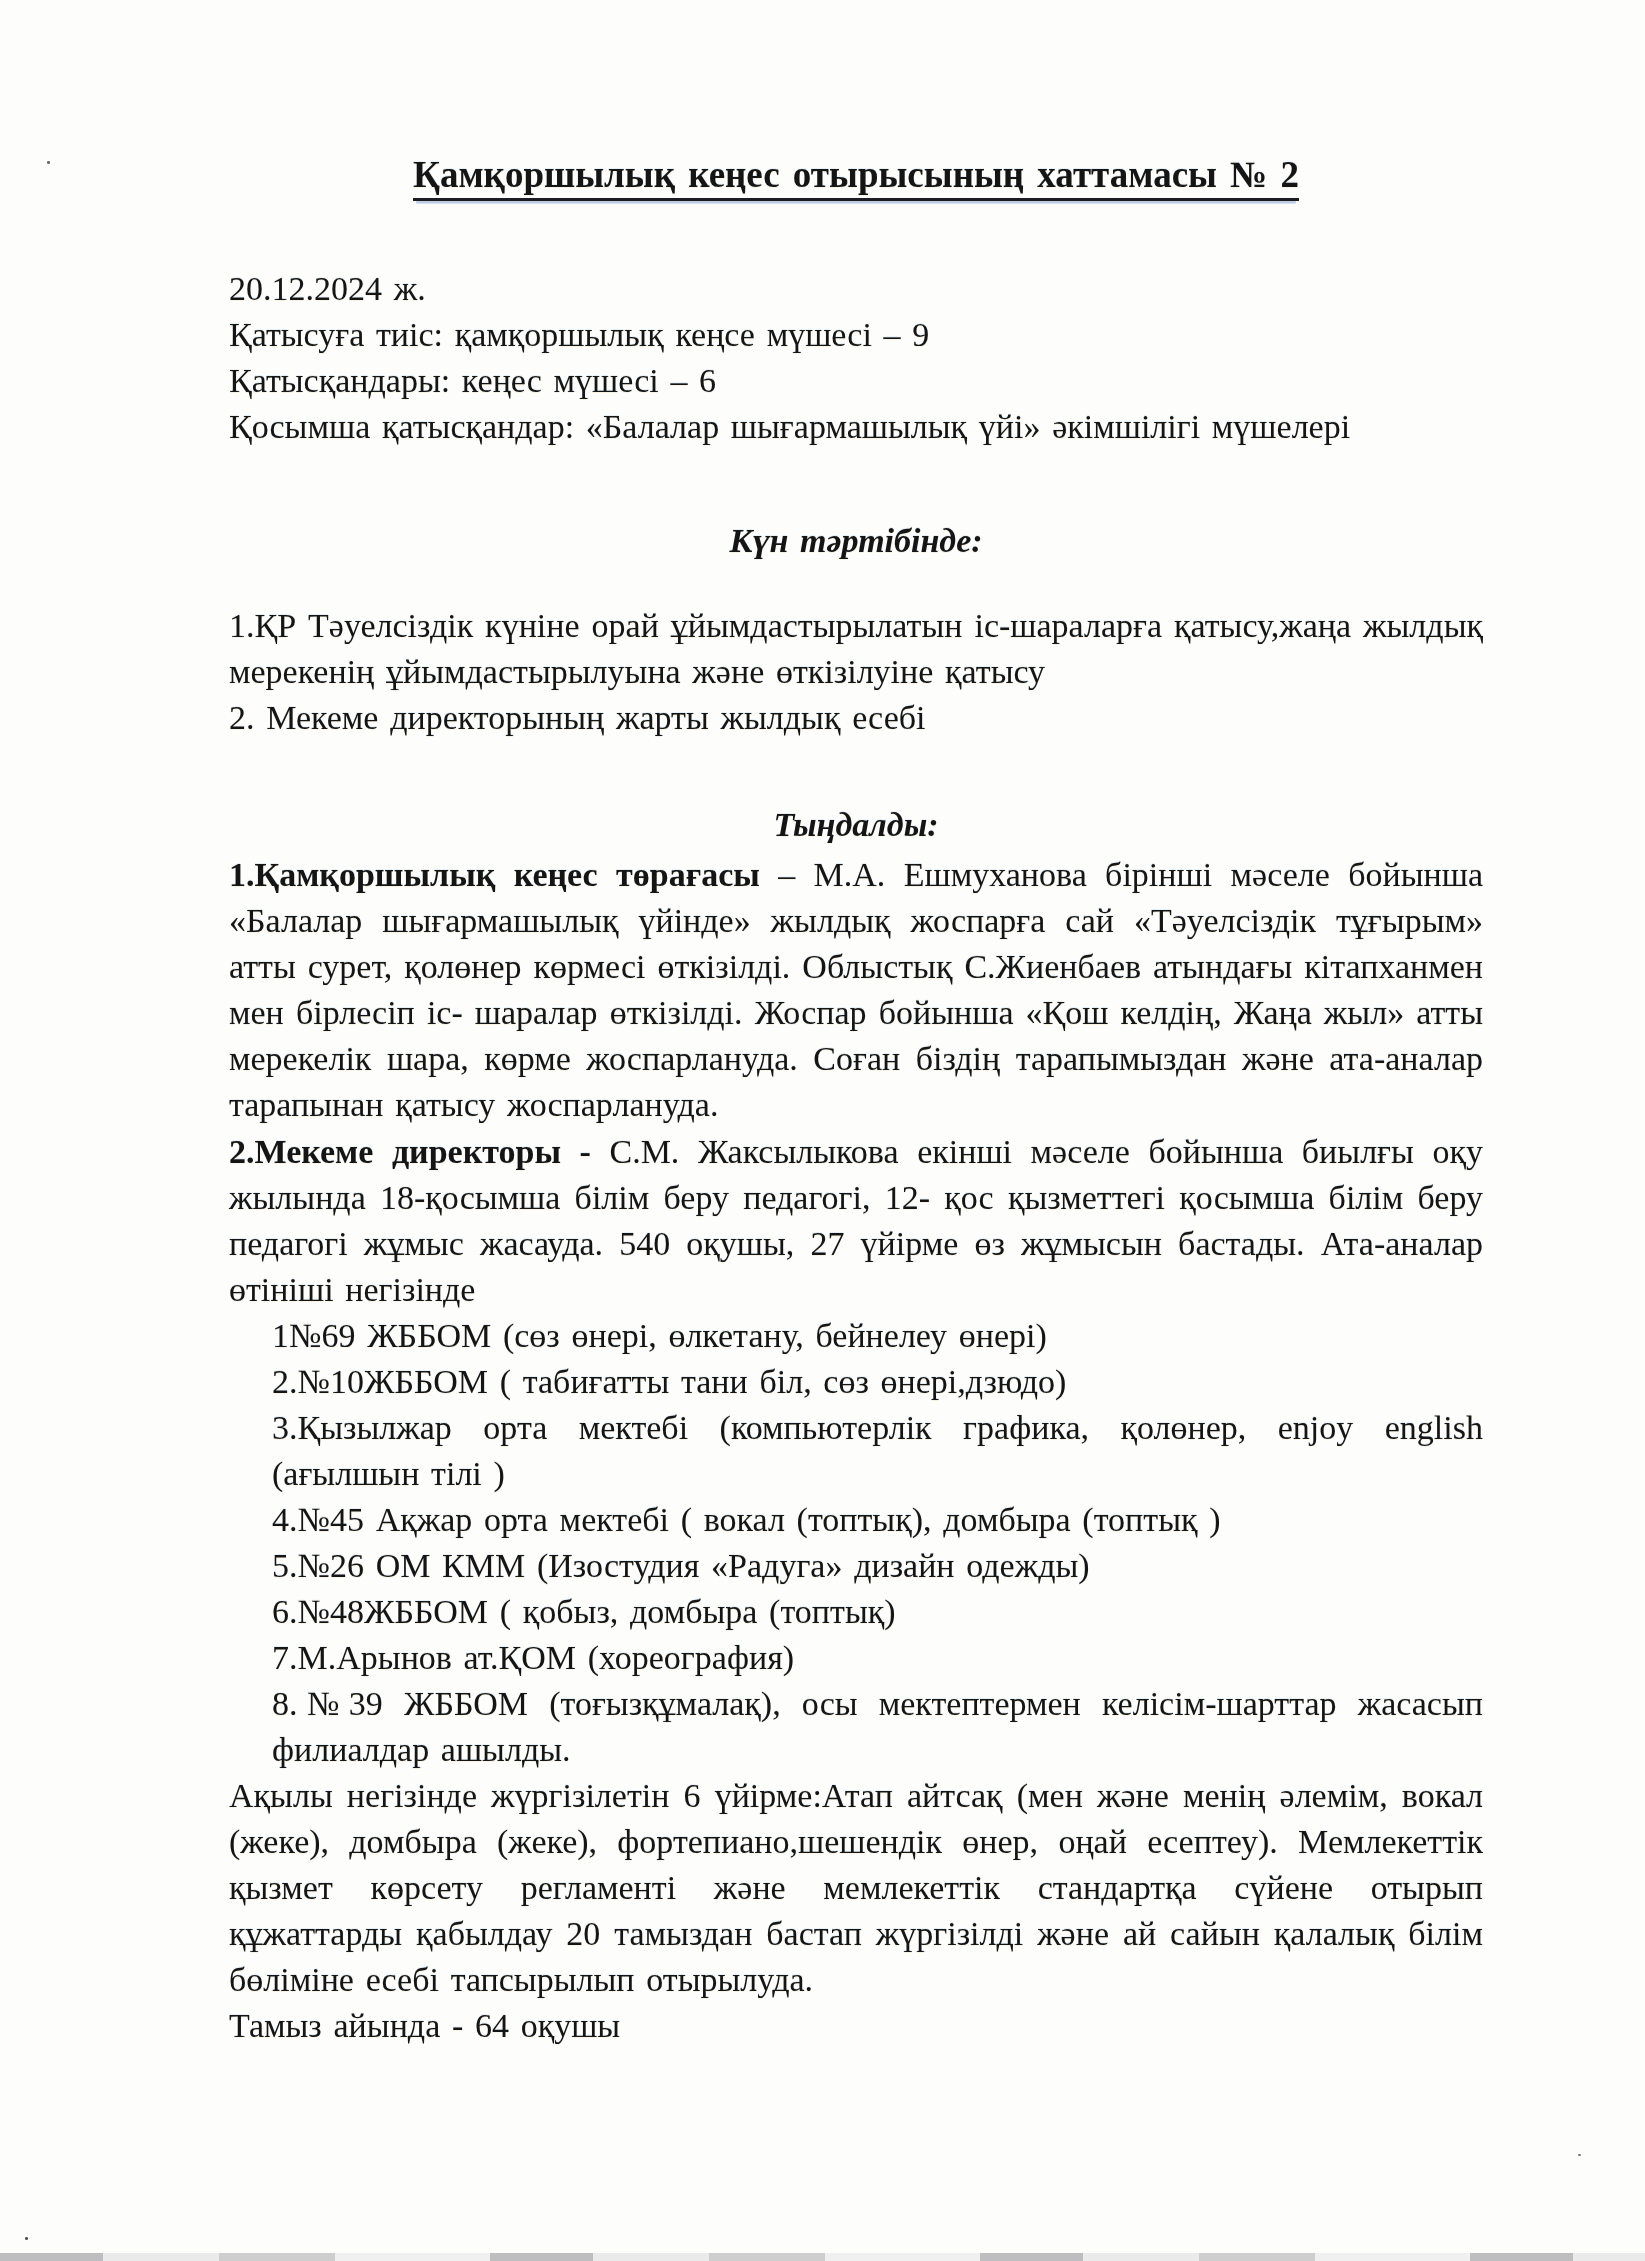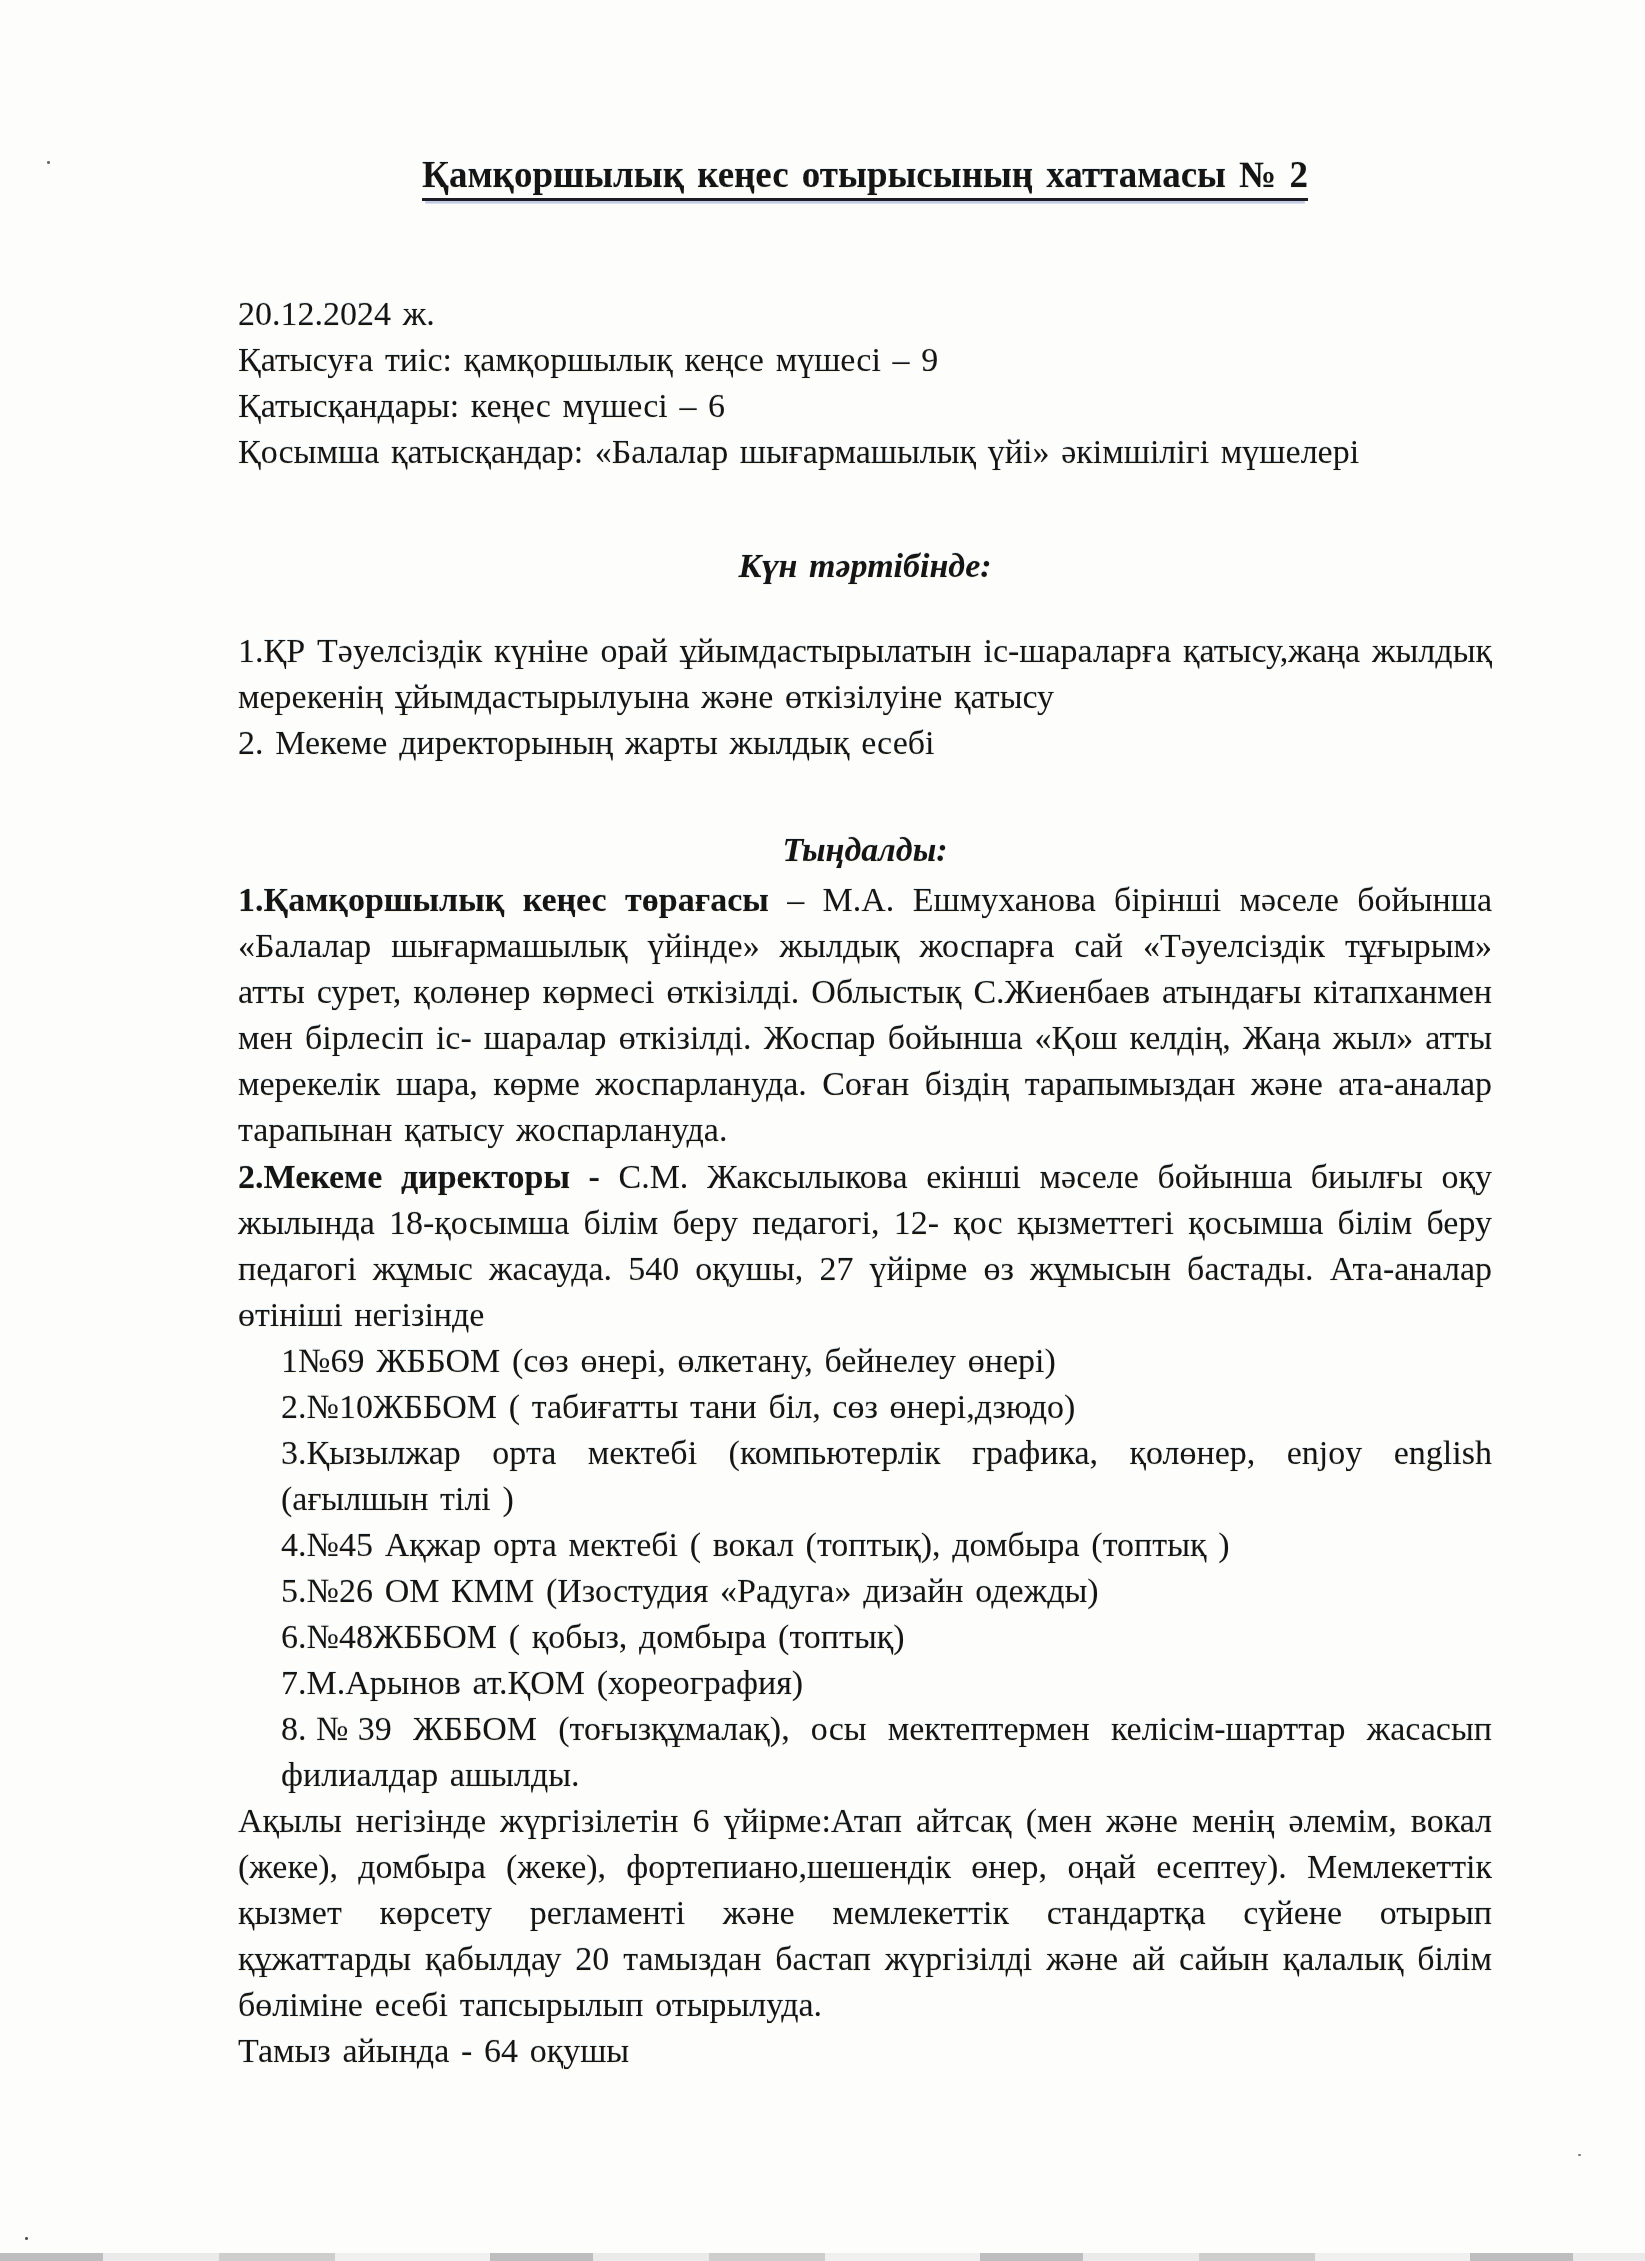--- a/index.html
+++ b/index.html
@@ -5,37 +5,37 @@
   html,body{margin:0;padding:0;background:#ffffff;}
   .page{
     position:relative;
     width:1645px;height:2261px;
     background:#fdfdfc;
     overflow:hidden;
     font-family:"Liberation Serif","DejaVu Serif",serif;
     color:#151515;
   }
   .content{
-    position:absolute;left:238px;top:0;width:1254px;
+    position:absolute;left:229px;top:0;width:1254px;
     font-size:34px;line-height:46px;word-spacing:3.2px;
     text-shadow:0 -0.6px 0 rgba(0,130,210,0.10), 0 0.6px 0 rgba(210,150,0,0.10);
   }
   .doc-title{
     margin-top:152px;
     text-align:center;
     font-weight:bold;
     font-size:37px;line-height:46px;
     word-spacing:3.9px;
   }
   .doc-title .underlined{
     border-bottom:3.2px solid #1c1c24;
     padding-bottom:3.2px;
     box-shadow:0 5.8px 0 -3.2px rgba(80,110,180,0.35);
   }
-  .meta{margin-top:93px;}
+  .meta{margin-top:68px;}
   .meta div{white-space:nowrap;}
   .heading{
     font-weight:bold;font-style:italic;text-align:center;
   }
   .h-agenda{margin-top:68px;}
   .agenda{margin-top:39px;}
   .agenda .agenda-item{text-align:justify;}
   .h-heard{margin-top:61px;}
   .para{text-align:justify;}
   .p-chairman{margin-top:3.9px;}

